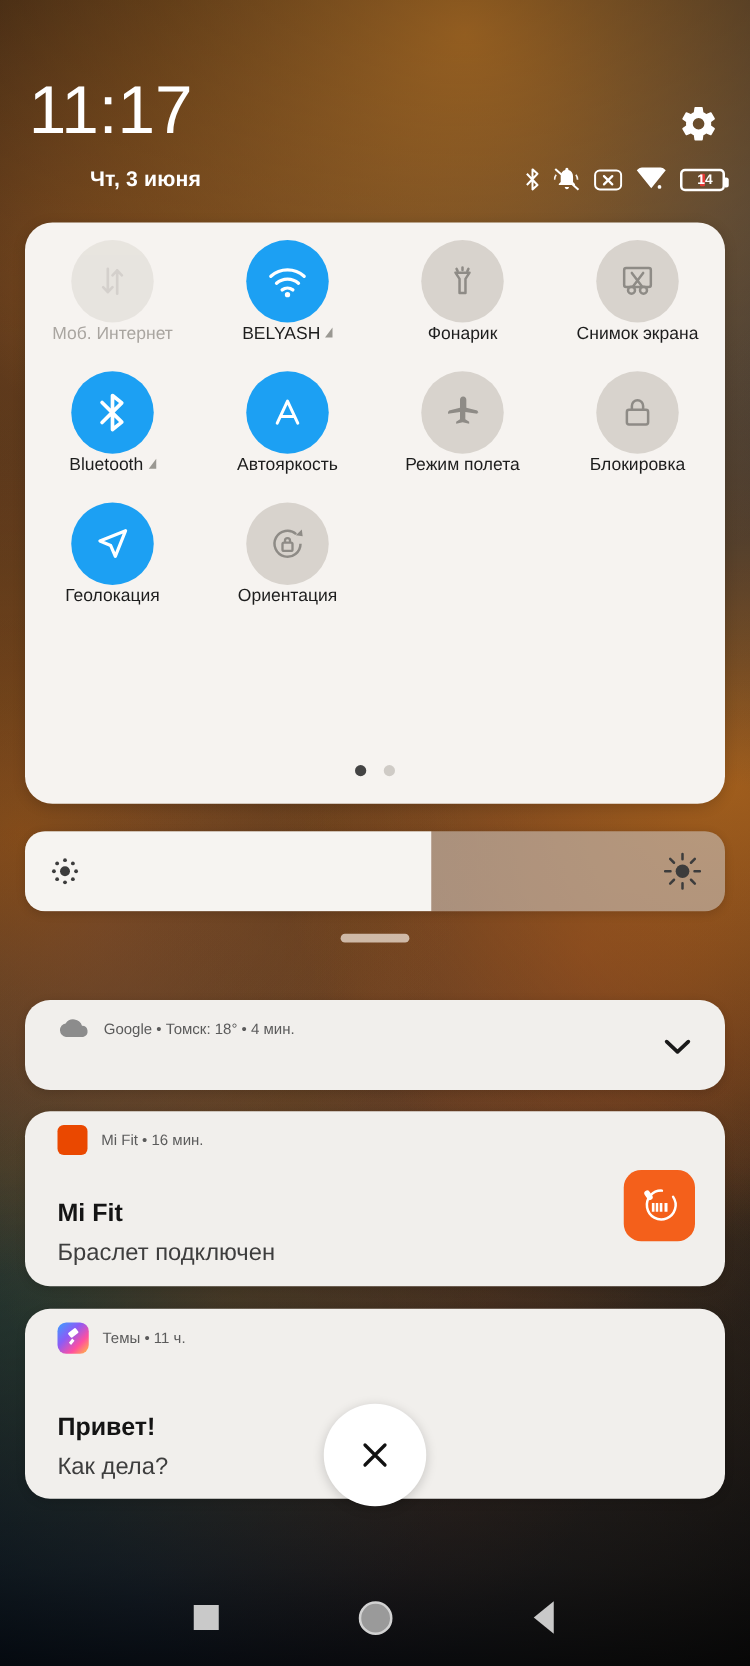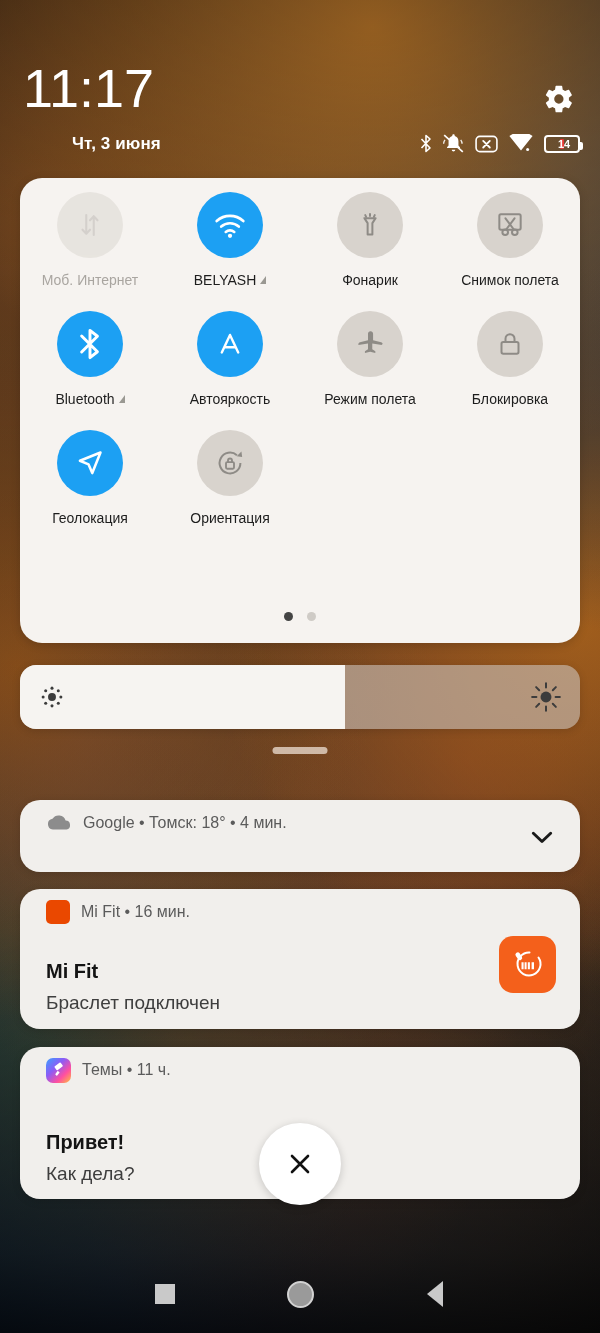--- a/index.html
+++ b/index.html
@@ -94,21 +94,21 @@
   .tile {
     display:flex; flex-direction:column; align-items:center; cursor:pointer;
   }
   .tile-circle {
     width:66px; height:66px; border-radius:50%;
     display:flex; align-items:center; justify-content:center;
     background:#d8d3cd;
   }
   .tile-circle.on { background:#1ca0f3; }
   .tile-label {
-    margin-top:14px; font-size:14px; color:#1d1d1d;
+    font-size:14px; color:#1d1d1d;
     display:flex; align-items:center; gap:4px; white-space:nowrap;
   }
   .tile.off .tile-circle { background:#dcd8d2; opacity:0.55; }
   .tile.off .tile-label { color:#a9a5a0; }
   .caret {
     width:0; height:0; border-left:6px solid transparent;
     border-bottom:8px solid #9a9892; margin-bottom:1px;
   }
 
   #qs-dots {
@@ -145,21 +145,21 @@
     box-shadow:0 2px 8px rgba(0,0,0,0.14);
   }
   #notif-weather { top:800px; height:72px; }
   #notif-mifit   { top:889px; height:140px; }
   #notif-themes  { top:1047px; height:152px; }
 
   .notif-head {
     position:absolute; left:26px; top:0; height:46px;
     display:flex; align-items:center; gap:11px;
   }
-  .notif-head-text { font-size:16px; color:#5b5b5b; white-space:nowrap; }
+  .notif-head-text { font-size:12px; color:#5b5b5b; white-space:nowrap; }
   .notif-title {
     position:absolute; left:26px;
     font-size:20px; font-weight:700; color:#141414;
   }
   .notif-body {
     position:absolute; left:26px;
     font-size:19px; color:#3e3e3e;
   }
   .app-dot-orange { width:24px; height:24px; border-radius:5px; background:#ea4800; }
 
@@ -297,21 +297,21 @@
       <div class="tile">
         <div class="tile-circle">
           <svg width="32" height="32" viewBox="0 0 24 24">
             <rect x="4" y="4" width="16" height="11.5" rx="1.2" fill="none" stroke="#8e8b86" stroke-width="1.5"></rect>
             <path fill="none" stroke="#8e8b86" stroke-width="1.5" stroke-linecap="round" d="M8.6 7 14.6 15M15.4 7 9.4 15"></path>
             <circle cx="8.4" cy="17.4" r="2.1" fill="none" stroke="#8e8b86" stroke-width="1.5"></circle>
             <circle cx="15.6" cy="17.4" r="2.1" fill="none" stroke="#8e8b86" stroke-width="1.5"></circle>
           </svg>
         </div>
         <div class="tile-label">
-          <span>Снимок полета</span>
+          <span>Снимок экрана</span>
         </div>
       </div>
 
       <div class="tile">
         <div class="tile-circle on">
           <svg width="26" height="34" viewBox="0 0 14 22">
             <path fill="none" stroke="#ffffff" stroke-width="1.9" stroke-linejoin="round" stroke-linecap="round" d="M1.6 5.8 11.8 16 7 19.8V2.2L11.8 6 1.6 16.2"></path>
           </svg>
         </div>
         <div class="tile-label">

